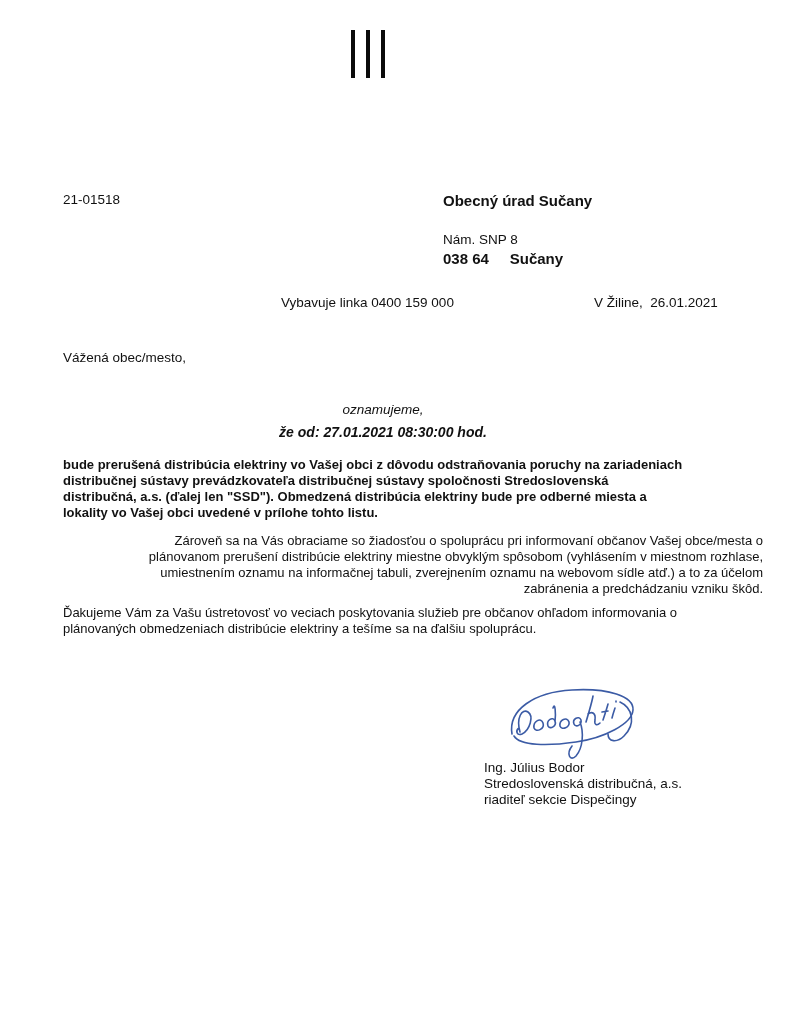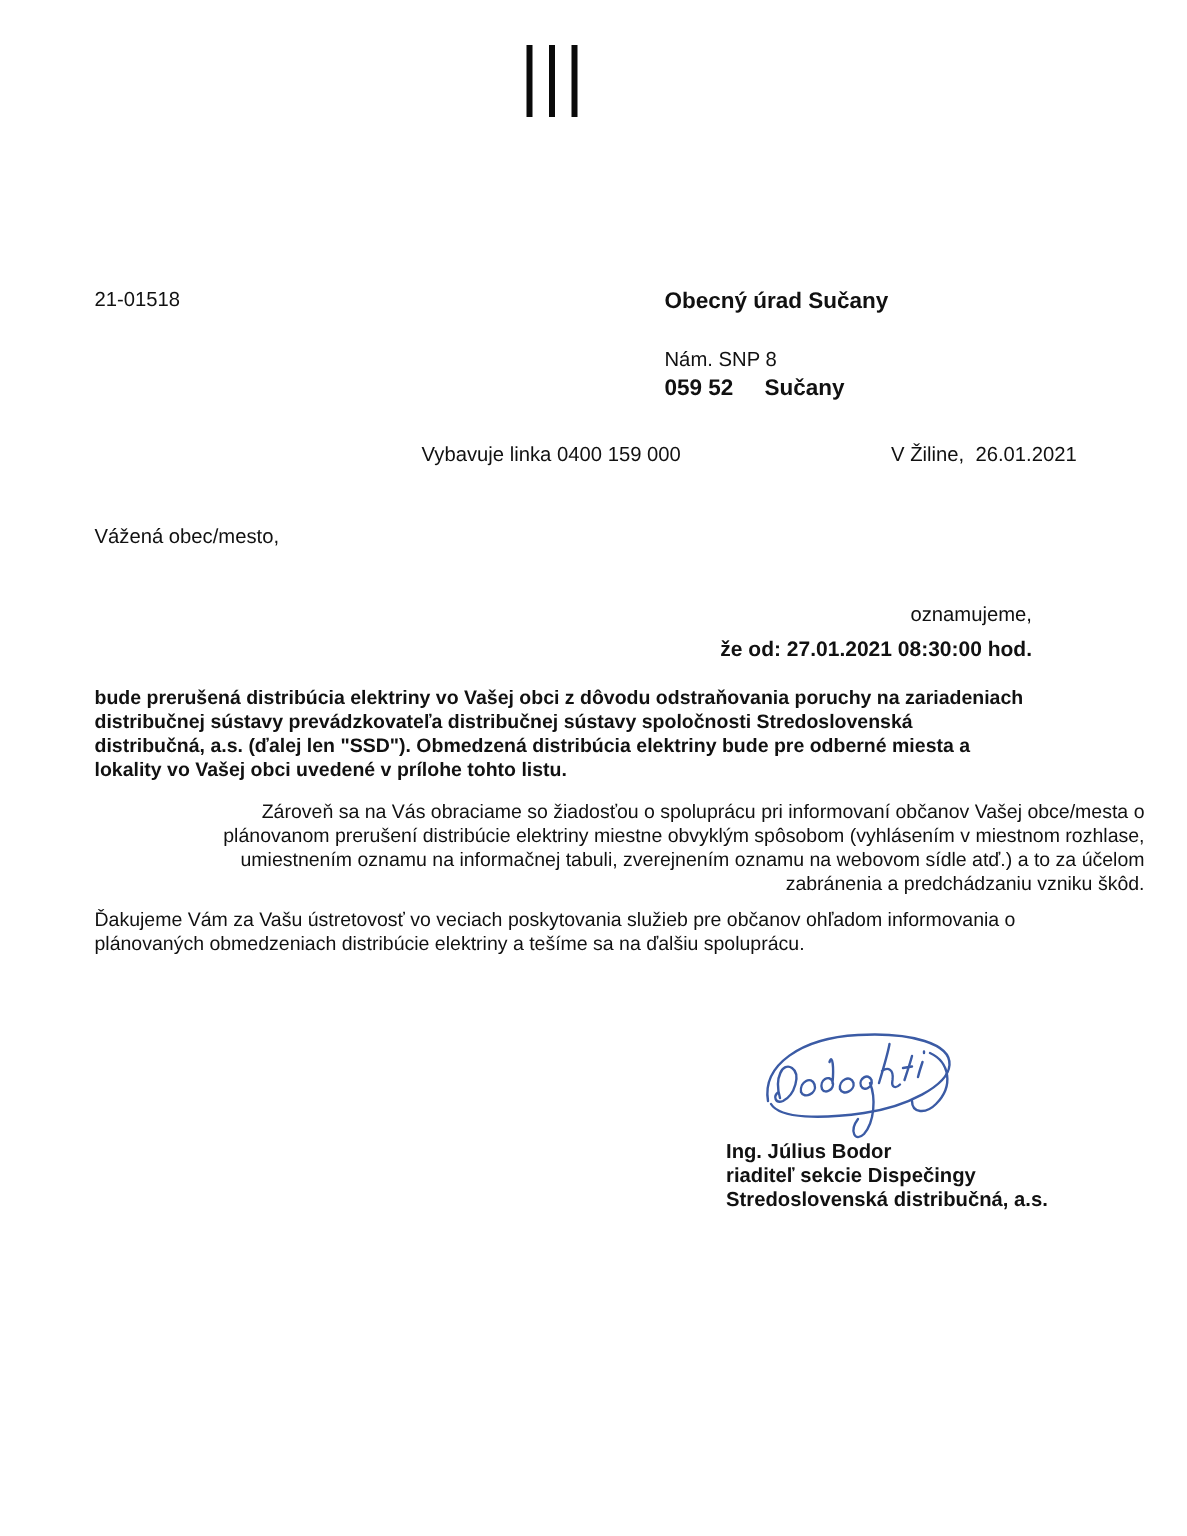--- a/index.html
+++ b/index.html
@@ -25,56 +25,56 @@
   .recip-name   { left: 443px; top: 176px; font-size: 15px; font-weight: bold; }
   .recip-street { left: 443px; top: 216px; font-size: 13.5px; }
   .recip-city   { left: 443px; top: 234px; font-size: 15px; font-weight: bold; }
 
   .handler    { left: 281px; top: 279px; font-size: 13.5px; }
   .place-date { left: 594px; top: 279px; font-size: 13.5px; }
 
   .title      { left: 63px; top: 308px; font-size: 16px; font-weight: bold; letter-spacing: .2px; }
   .salutation { left: 63px; top: 334px; font-size: 13.5px; }
 
-  .announce { left: 48px; top: 386px; width: 640px; text-align: right; }
+  .announce { left: 63px; top: 386px; width: 640px; text-align: center; font-style: italic; }
   .announce .a1 { font-size: 13.5px; }
   .announce .a2 { font-size: 14px; font-weight: bold; margin-top: 7px; }
 
   .bodytext { left: 63px; top: 441px; width: 700px; }
   .bodytext p {
     font-size: 13px;
     line-height: 16px;
     white-space: pre;
   }
   .bodytext p.b { font-weight: bold; }
   .bodytext .p1 { margin-bottom: 12px; }
   .bodytext .p2 { margin-bottom: 12px; }
   .bodytext .p3 { margin-bottom: 8px; text-align: right; }
 
   .sig-svg { left: 500px; top: 668px; }
 
-  .sig-block { left: 484px; top: 744px; font-size: 13.5px; font-weight: bold; line-height: 16px; }
+  .sig-block { left: 484px; top: 744px; font-size: 13.5px; font-weight: normal; line-height: 16px; }
   .sig-block div { white-space: pre; }
 </style>
 </head>
 <body>
 
 <div class="page">
 
   <div class="abs logo">
     <div class="bar"></div>
     <div class="bar"></div>
     <div class="bar"></div>
   </div>
 
   <div class="abs ref">21-01518</div>
 
   <div class="abs recip-name">Obecný úrad Sučany</div>
   <div class="abs recip-street">Nám. SNP 8</div>
-  <div class="abs recip-city pre">059 52     Sučany</div>
+  <div class="abs recip-city pre">038 64     Sučany</div>
 
   <div class="abs handler">Vybavuje linka 0400 159 000</div>
   <div class="abs place-date pre">V Žiline,  26.01.2021</div>
 
   <div class="abs salutation">Vážená obec/mesto,</div>
 
   <div class="abs announce">
     <div class="a1">oznamujeme,</div>
     <div class="a2">že od: 27.01.2021 08:30:00 hod.</div>
   </div>
@@ -100,17 +100,17 @@
     <path d="M 48 42 C 46 36 53 32 55 37 C 57 42 50 46 48 42 M 55 38 C 56 28 55 18 53 24"></path>
     <path d="M 60 42 C 59 36 67 32 69 38 C 70 43 62 47 60 42"></path>
     <path d="M 74 40 C 72 35 79 31 81 36 C 82 41 76 44 74 40 M 80 38 C 84 48 83 64 76 72 C 70 78 66 70 72 62"></path>
     <path d="M 86 38 C 89 28 92 18 93 12 M 88 30 C 92 27 96 29 95 36 C 94 41 97 42 100 39"></path>
     <path d="M 103 36 C 105 30 107 24 108 20 M 102 28 L 108 27"></path>
     <path d="M 112 34 C 113 30 114 27 115 24 M 116 18 L 116 17"></path>
   </svg>
 
   <div class="abs sig-block">
     <div>Ing. Július Bodor</div>
+    <div>Stredoslovenská distribučná, a.s.</div>
     <div>riaditeľ sekcie Dispečingy</div>
-    <div>Stredoslovenská distribučná, a.s.</div>
   </div>
 
 </div>
 
 </body></html>

